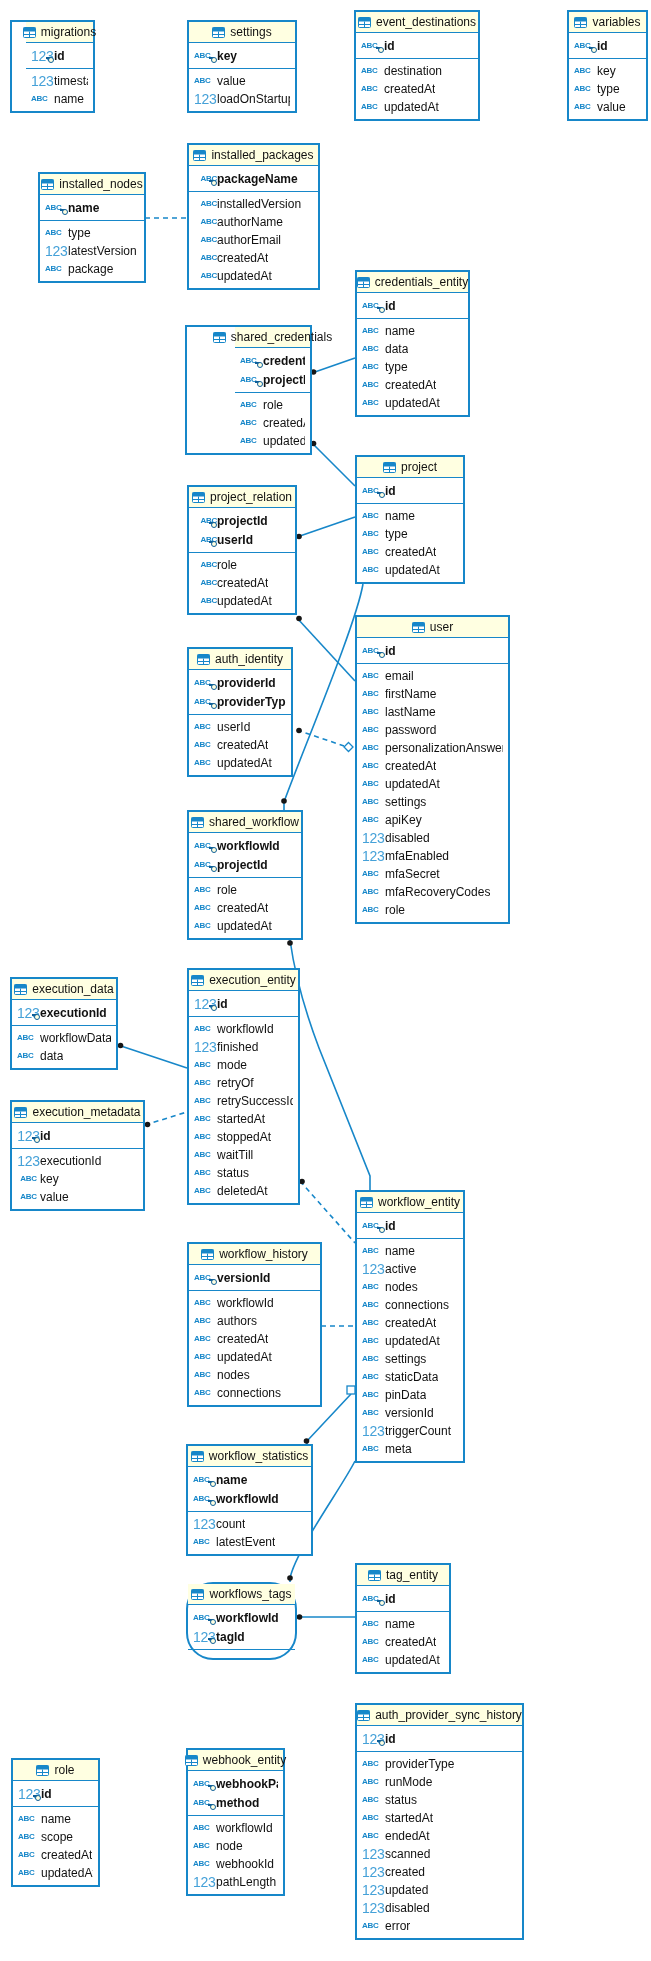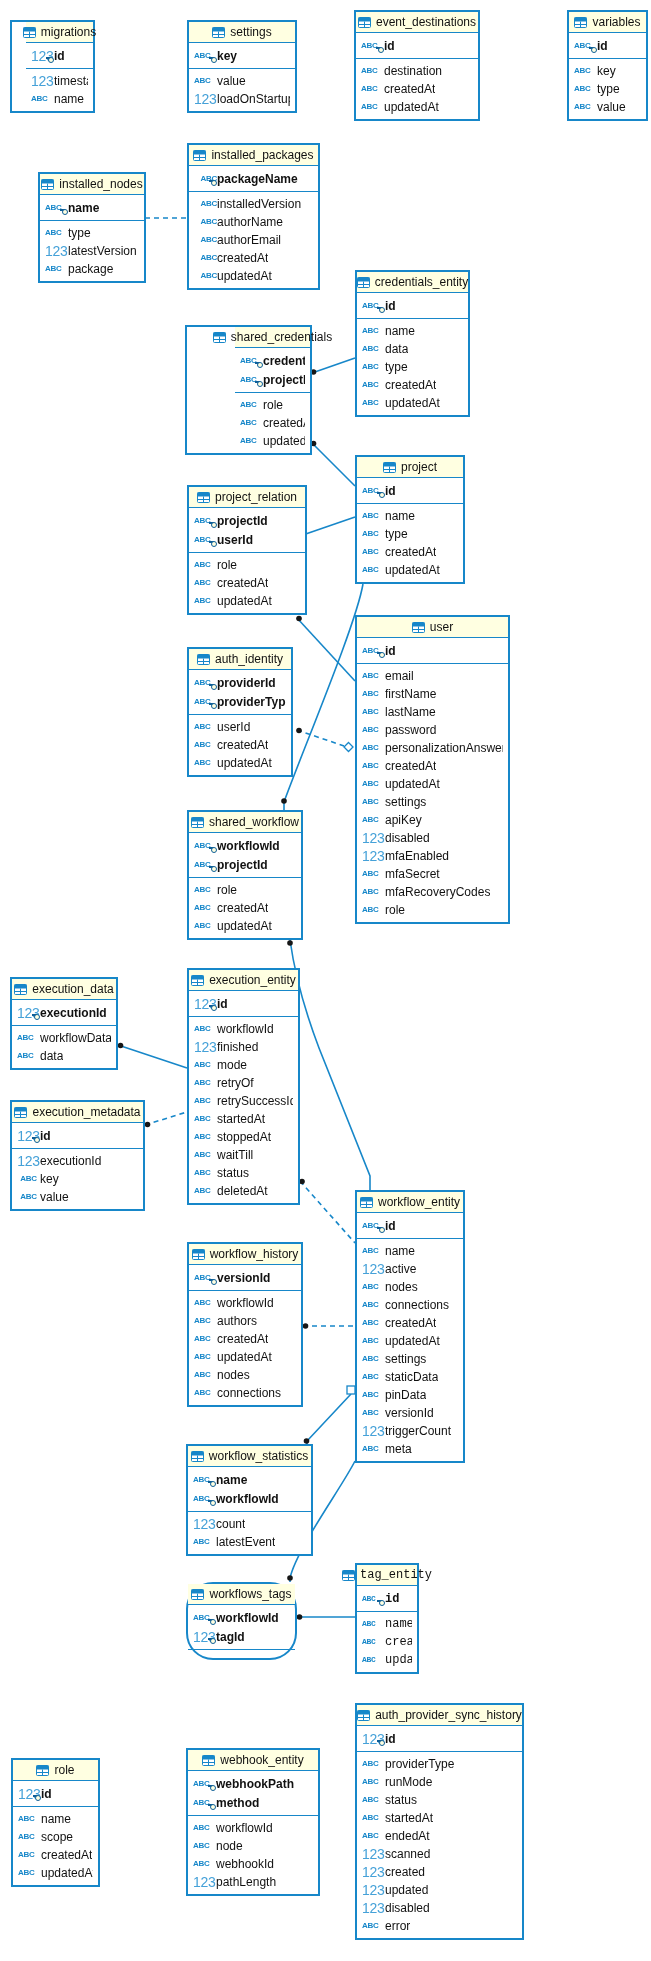--- a/index.html
+++ b/index.html
@@ -377,21 +377,21 @@
           <div class="row">
             <span class="ticon">ABC</span>
             <span class="cname">createdAt</span>
           </div>
           <div class="row">
             <span class="ticon">ABC</span>
             <span class="cname">updatedAt</span>
           </div>
         </div>
       </div>
-      <div class="tbl" style="left: 187px; top: 485px; width: 120px;">
+      <div class="tbl" style="left: 187px; top: 485px; width: 110px; text-align: right;">
         <div class="tbl-header">
           <span class="tbl-icon">
             <svg width="13" height="11" viewBox="0 0 13 11">
               <rect x="0.5" y="0.5" width="12" height="10" rx="1" fill="#fff" stroke="#1787c9"></rect>
               <rect x="0.5" y="0.5" width="12" height="4" fill="#1787c9"></rect>
               <line x1="6.5" y1="4.5" x2="6.5" y2="10.5" stroke="#1787c9"></line>
               <line x1="0.5" y1="7.5" x2="12.5" y2="7.5" stroke="#1787c9"></line>
             </svg>
           </span>
           <span>project_relation</span>
@@ -688,21 +688,21 @@
           <div class="row">
             <span class="ticon">ABC</span>
             <span class="cname">status</span>
           </div>
           <div class="row">
             <span class="ticon">ABC</span>
             <span class="cname">deletedAt</span>
           </div>
         </div>
       </div>
-      <div class="tbl" style="left: 187px; top: 1242px; width: 116px;">
+      <div class="tbl" style="left: 187px; top: 1242px; width: 135px;">
         <div class="tbl-header">
           <span class="tbl-icon">
             <svg width="13" height="11" viewBox="0 0 13 11">
               <rect x="0.5" y="0.5" width="12" height="10" rx="1" fill="#fff" stroke="#1787c9"></rect>
               <rect x="0.5" y="0.5" width="12" height="4" fill="#1787c9"></rect>
               <line x1="6.5" y1="4.5" x2="6.5" y2="10.5" stroke="#1787c9"></line>
               <line x1="0.5" y1="7.5" x2="12.5" y2="7.5" stroke="#1787c9"></line>
             </svg>
           </span>
           <span>workflow_history</span>
@@ -859,21 +859,21 @@
             <span class="ticon keyed">ABC</span>
             <span class="cname">workflowId</span>
           </div>
           <div class="row">
             <span class="ticon num keyed">123</span>
             <span class="cname">tagId</span>
           </div>
         </div>
         <div class="col-section"></div>
       </div>
-      <div class="tbl" style="left: 355px; top: 1563px; width: 64px; font-family: Liberation Mono, monospace;">
+      <div class="tbl" style="left: 355px; top: 1563px; width: 96px;">
         <div class="tbl-header">
           <span class="tbl-icon">
             <svg width="13" height="11" viewBox="0 0 13 11">
               <rect x="0.5" y="0.5" width="12" height="10" rx="1" fill="#fff" stroke="#1787c9"></rect>
               <rect x="0.5" y="0.5" width="12" height="4" fill="#1787c9"></rect>
               <line x1="6.5" y1="4.5" x2="6.5" y2="10.5" stroke="#1787c9"></line>
               <line x1="0.5" y1="7.5" x2="12.5" y2="7.5" stroke="#1787c9"></line>
             </svg>
           </span>
           <span>tag_entity</span>
@@ -929,21 +929,21 @@
           <div class="row">
             <span class="ticon">ABC</span>
             <span class="cname">createdAt</span>
           </div>
           <div class="row">
             <span class="ticon">ABC</span>
             <span class="cname">updatedAt</span>
           </div>
         </div>
       </div>
-      <div class="tbl" style="left: 186px; top: 1748px; width: 134px;">
+      <div class="tbl" style="left: 186px; top: 1748px; width: 99px;">
         <div class="tbl-header">
           <span class="tbl-icon">
             <svg width="13" height="11" viewBox="0 0 13 11">
               <rect x="0.5" y="0.5" width="12" height="10" rx="1" fill="#fff" stroke="#1787c9"></rect>
               <rect x="0.5" y="0.5" width="12" height="4" fill="#1787c9"></rect>
               <line x1="6.5" y1="4.5" x2="6.5" y2="10.5" stroke="#1787c9"></line>
               <line x1="0.5" y1="7.5" x2="12.5" y2="7.5" stroke="#1787c9"></line>
             </svg>
           </span>
           <span>webhook_entity</span>

